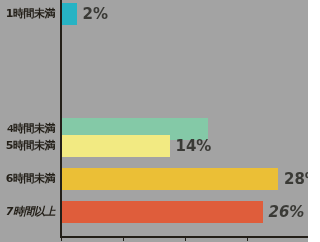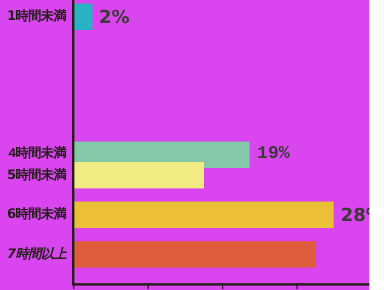--- a/index.html
+++ b/index.html
@@ -85,52 +85,53 @@
     position: absolute;
     top: 236px;
     width: 1px;
     height: 5px;
     background: #231f18;
   }
 </style>
 </head>
 <body>
 
-<div id="chart-root" style="background: #d946ef;">
+<div id="chart-root" style="background: #a3a3a3;">
 
   <div class="plot-area">
 
     <div class="row" style="top:0px;">
       <div class="cat-label" style="color: rgb(35, 31, 24);">1時間未満</div>
       <div class="bar" style="width: 15.5px; background: rgb(39, 179, 196);"></div>
       <div class="val-label" style="left: 82.5px; color: rgb(58, 58, 54);">2%</div>
     </div>
 
 
 
     <div class="row" style="top:115px;font-family:Liberation Mono, monospace;">
       <div class="cat-label" style="color: rgb(35, 31, 24);">4時間未満</div>
       <div class="bar" style="width: 147.25px; background: rgb(132, 201, 167);"></div>
-      <div class="val-label" style="left: 214.25px; color: rgb(58, 58, 54);">19%</div>
     </div>
 
     <div class="row" style="top:132px;">
       <div class="cat-label" style="color: rgb(35, 31, 24);">5時間未満</div>
       <div class="bar" style="width: 108.5px; background: rgb(242, 234, 130);"></div>
+      <div class="val-label" style="left: 175.5px; color: rgb(58, 58, 54);">14%</div>
     </div>
 
     <div class="row" style="top:165px;text-decoration:underline;">
       <div class="cat-label" style="color: rgb(35, 31, 24);">6時間未満</div>
       <div class="bar" style="width: 217px; background: rgb(235, 191, 54);"></div>
       <div class="val-label" style="left: 284px; color: rgb(58, 58, 54);">28%</div>
     </div>
 
     <div class="row" style="top:198px;font-style:italic;">
       <div class="cat-label" style="color: rgb(35, 31, 24);">7時間以上</div>
       <div class="bar" style="width: 201.5px; background: rgb(223, 93, 59);"></div>
+      <div class="val-label" style="left: 268.5px; color: rgb(58, 58, 54);">26%</div>
     </div>
 
     <div class="axis-y"></div>
     <div class="axis-x"></div>
     <div id="tick-layer">
         <div class="tick" style="left: 61px; background: rgb(35, 31, 24);"></div>
         <div class="tick" style="left: 123px; background: rgb(35, 31, 24);"></div>
         <div class="tick" style="left: 185px; background: rgb(35, 31, 24);"></div>
         <div class="tick" style="left: 247px; background: rgb(35, 31, 24);"></div>
         <div class="tick" style="left: 309px; background: rgb(35, 31, 24);"></div>

